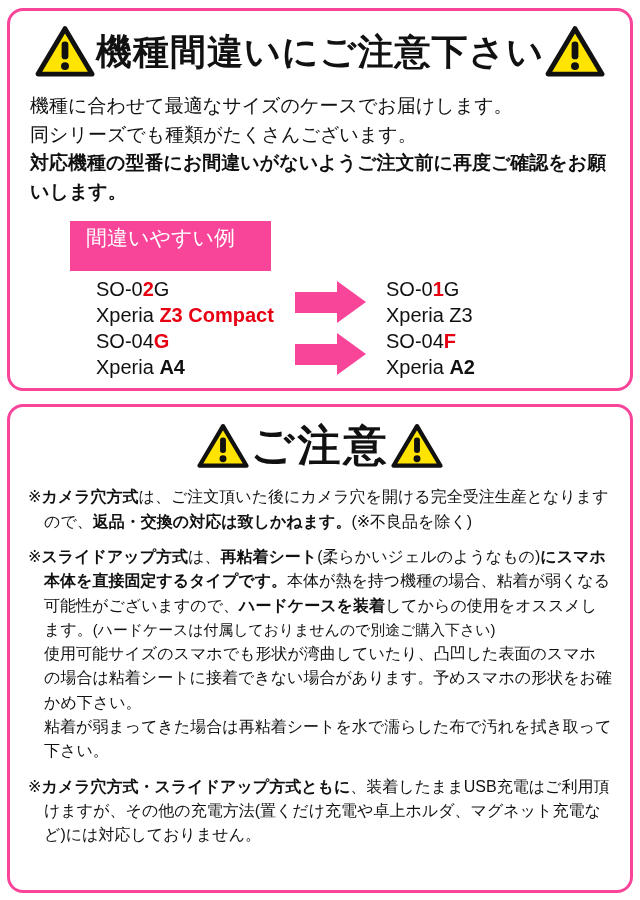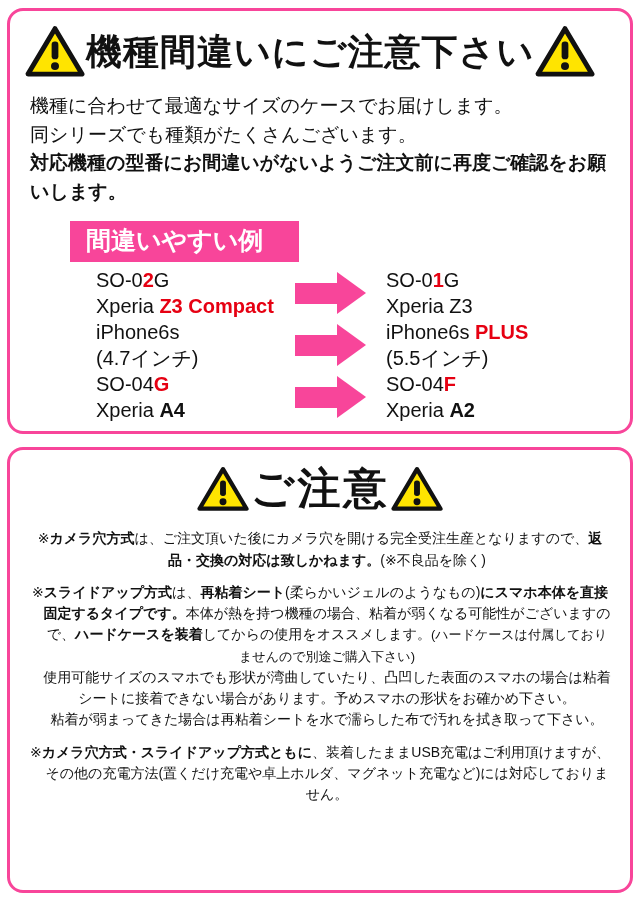--- a/index.html
+++ b/index.html
@@ -13,47 +13,47 @@
   body{
     width:640px;height:900px;overflow:hidden;
     font-family:"Liberation Sans","DejaVu Sans",sans-serif;
     color:var(--ink);
   }
   .page{width:640px;height:900px;padding:8px 7px 7px;display:flex;flex-direction:column;gap:13px;}
   .box{border:3px solid var(--pink);border-radius:16px;background:#fff;}
   .top-box{padding:10px 12px 8px;}
   .bottom-box{flex:1;padding:8px 14px 8px;}
 
-  .title-row{display:flex;align-items:center;justify-content:flex-start;padding:4px 2px 0;}
+  .title-row{display:flex;align-items:center;justify-content:center;padding:4px 2px 0;}
   .main-title{font-size:36px;font-weight:bold;letter-spacing:1px;white-space:nowrap;}
   .warn{display:block;flex:0 0 auto;}
   .warn.lg{width:62px;height:54px;}
   .warn.md{width:54px;height:47px;}
 
   .intro{margin:13px 8px 0;font-size:19px;line-height:1.5;}
   .intro p{margin:0;}
   .intro .bold{font-weight:bold;}
 
   .banner{display:inline-block;margin:15px 0 0 48px;background:var(--pink);color:#fff;
-          font-weight:bold;font-size:25px;line-height:1.25;padding:4px 36px 6px 16px;}
+          font-weight:normal;font-size:21px;line-height:1.25;padding:4px 36px 20px 16px;}
 
   .rows{margin:5px 0 0 74px;}
   .compare-row{display:grid;grid-template-columns:195px 95px 1fr;align-items:center;}
   .model-lines{font-size:20px;line-height:1.3;white-space:nowrap;}
   .arrow-wrap{display:flex;justify-content:flex-start;padding-left:4px;}
   .arrow{position:relative;display:block;width:42px;height:21px;background:var(--pink);}
   .arrow::after{content:"";position:absolute;left:42px;top:50%;transform:translateY(-50%);
     width:0;height:0;border-left:29px solid var(--pink);
     border-top:21px solid transparent;border-bottom:21px solid transparent;}
 
   .title-row2{display:flex;align-items:center;justify-content:center;margin-top:2px;}
   .sub-title{font-size:43px;font-weight:bold;letter-spacing:3px;white-space:nowrap;}
 
   .notes{margin:10px 4px 0;}
-  .note{font-size:14px;line-height:1.52;margin-bottom:11px;padding-left:1em;text-indent:-1em;text-align:center;}
+  .note{font-size:16px;line-height:1.52;margin-bottom:11px;padding-left:1em;text-indent:-1em;}
 
   .bold{font-weight:bold;}
   .red{color:var(--red);}
   .small{font-size:0.93em;}
 </style>
 </head>
 <body>
 
 <div class="page">
 
@@ -92,33 +92,20 @@
         </div>
         <div class="arrow-wrap">
             <span class="arrow"></span>
           </div>
         <div class="model-lines">
           <div><span>SO-0</span><span class="red bold">1</span><span>G</span></div>
           <div><span>Xperia Z3</span></div>
         </div>
       </div>
 
-      <div class="compare-row">
-        <div class="model-lines">
-          <div><span>iPhone6s</span></div>
-          <div><span>(4.7インチ)</span></div>
-        </div>
-        <div class="arrow-wrap">
-            <span class="arrow"></span>
-          </div>
-        <div class="model-lines">
-          <div><span>iPhone6s </span><span class="red bold">PLUS</span></div>
-          <div><span>(5.5インチ)</span></div>
-        </div>
-      </div>
 
 
       <div class="compare-row">
         <div class="model-lines">
           <div><span>SO-04</span><span class="red bold">G</span></div>
           <div><span>Xperia </span><span class="bold">A4</span></div>
         </div>
         <div class="arrow-wrap">
             <span class="arrow"></span>
           </div>

